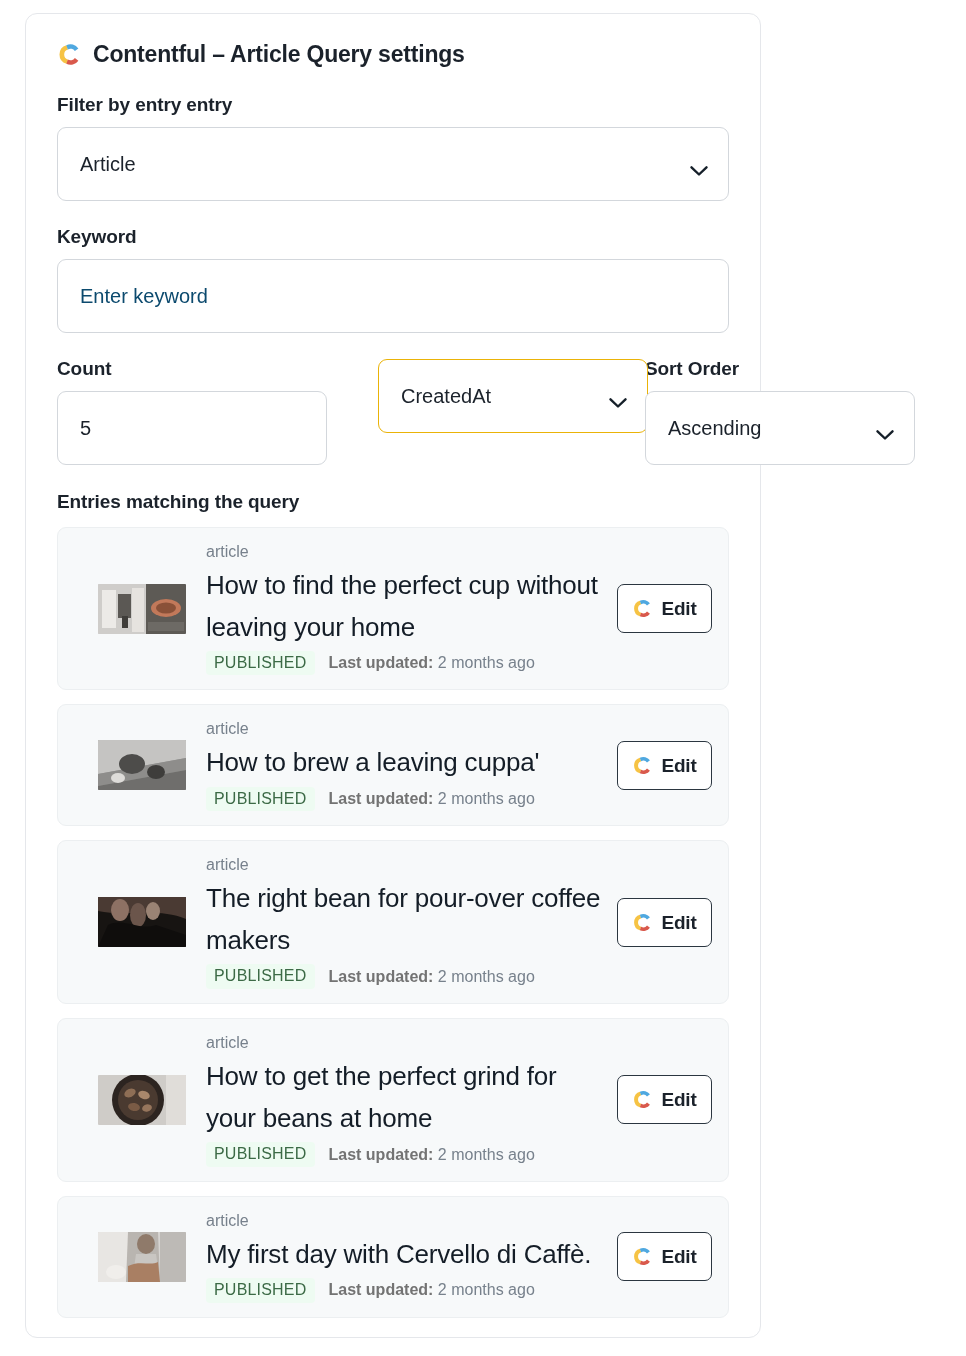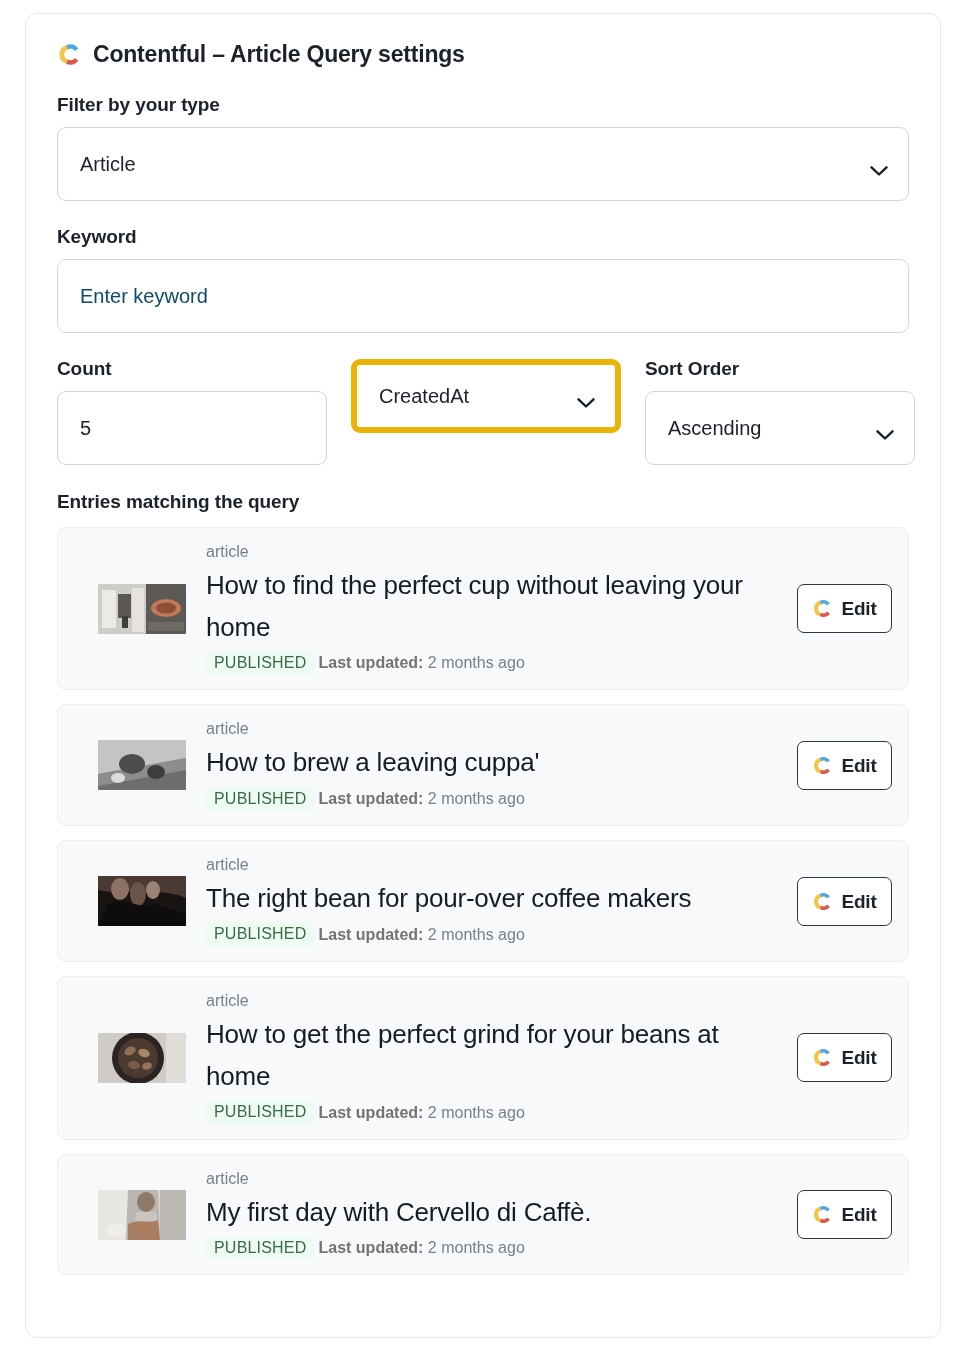--- a/index.html
+++ b/index.html
@@ -16,21 +16,21 @@
     width: 966px;
     height: 1356px;
     background: #ffffff;
     overflow: hidden;
   }
 
   .outer-card {
     position: absolute;
     left: 25px;
     top: 13px;
-    width: 916px;
+    width: 736px;
     height: 1325px;
     background: #ffffff;
     border: 1px solid #e5e7eb;
     border-radius: 12px;
     padding: 0;
   }
 
   .inner {
     padding: 28px 31px 0 31px;
   }
@@ -69,21 +69,21 @@
     background: #ffffff;
     font-family: "Liberation Sans", sans-serif;
     font-size: 20px;
     color: #1b222b;
     padding: 0 22px;
     display: flex;
     align-items: center;
     position: relative;
     outline: none;
   }
-  .control.focused { border: 6px solid #eab308; }
+  .control.focused { border: 1px solid #eab308; margin-left: 27px; }
 
   .control .value { line-height: 1; }
   .control .placeholder { color: #0c4a6e; line-height: 1; }
 
   .chev {
     position: absolute;
     right: 20px;
     top: 50%;
     transform: translateY(-50%);
     width: 18px; height: 11px;
@@ -147,21 +147,21 @@
     font-size: 26px;
     color: #141d27;
     line-height: 1.62;
     letter-spacing: -0.2px;
     margin-bottom: 3px;
     max-width: 560px;
   }
   .entry-meta {
     display: flex;
     align-items: center;
-    gap: 4px;
+    gap: 14px;
     margin-top: 2px;
   }
   .badge {
     background: #eefbf2;
     color: #3c6a46;
     font-size: 16px;
     letter-spacing: 0.2px;
     padding: 3px 8px 4px 8px;
     border-radius: 4px;
     line-height: 1.1;
@@ -208,21 +208,21 @@
           <svg viewBox="0 0 40 40" width="25" height="25" aria-hidden="true">
             <path d="M11.5 20 A8.5 8.5 0 0 1 17.5 11.8 L15.2 5.1 A15.5 15.5 0 0 0 15.2 34.9 L17.5 28.2 A8.5 8.5 0 0 1 11.5 20 Z" fill="#f6c344"></path>
             <path d="M17.3 11.9 A8.5 8.5 0 0 1 28.6 14.4 L34.2 10.2 A15.5 15.5 0 0 0 14.9 5.2 Z" fill="#4fa8e0"></path>
             <path d="M17.3 28.1 A8.5 8.5 0 0 0 28.6 25.6 L34.2 29.8 A15.5 15.5 0 0 1 14.9 34.8 Z" fill="#d9594c"></path>
           </svg>
         </span>
         <div class="app-title">Contentful – Article Query settings</div>
       </div>
 
       <div class="block">
-        <div class="field-label">Filter by your type</div>
+        <div class="field-label">Filter by entry entry</div>
         <div class="control">
           <span class="value">Article</span>
           <span class="chev">
             <svg viewBox="0 0 18 11" width="18" height="11" aria-hidden="true">
               <path d="M1.5 1.8 L9 9 L16.5 1.8" fill="none" stroke="#16202a" stroke-width="2.4" stroke-linecap="round" stroke-linejoin="round"></path>
             </svg>
           </span>
         </div>
       </div>
 

